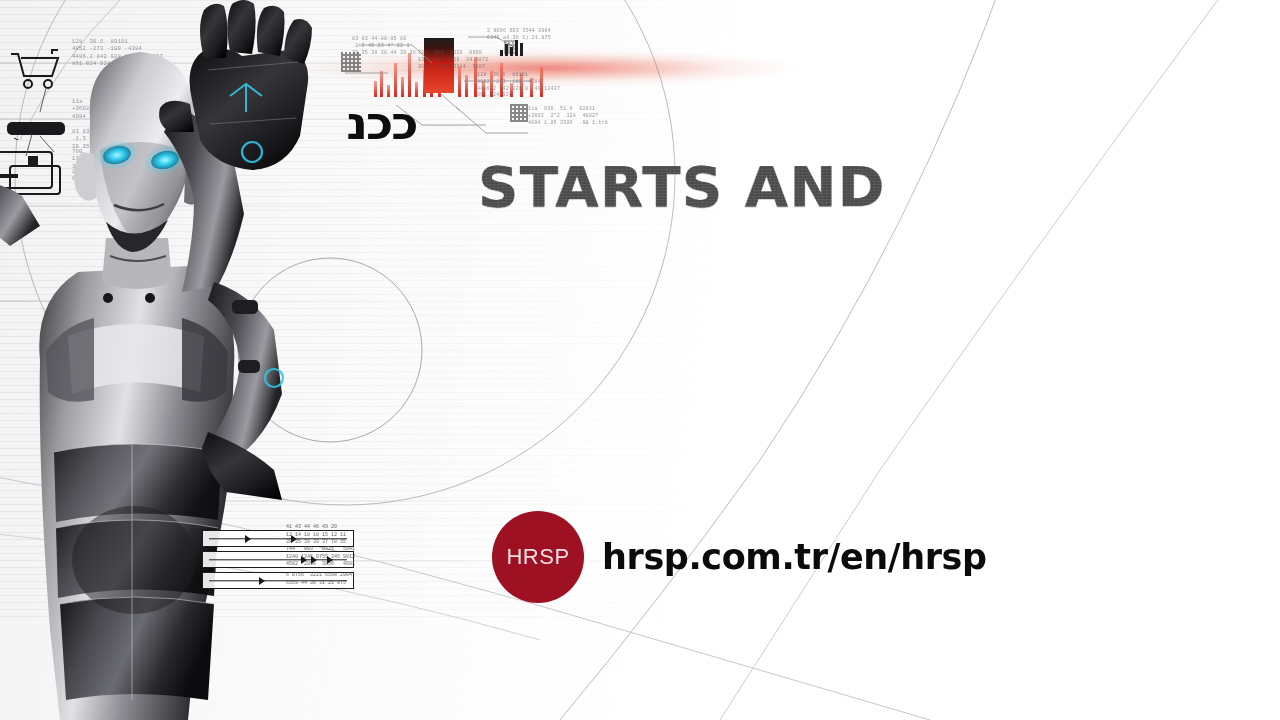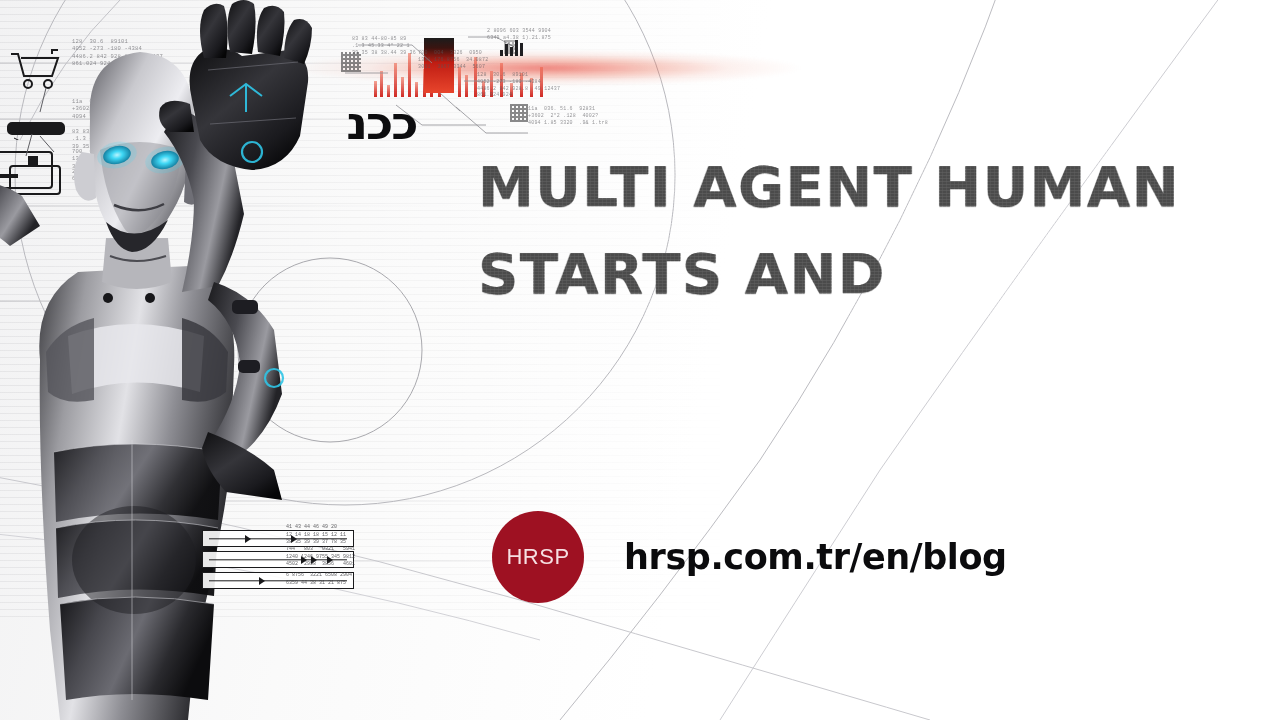--- a/index.html
+++ b/index.html
@@ -155,21 +155,21 @@
     opacity: .30;
     background-image:
       repeating-linear-gradient(0deg, rgba(255,255,255,.55) 0 1px, rgba(255,255,255,0) 1px 3px),
       repeating-linear-gradient(90deg, rgba(255,255,255,.40) 0 1px, rgba(255,255,255,0) 1px 4px);
     mix-blend-mode: overlay;
   }
 
   
   .footer {
     position: absolute; left: 492px; top: 511px;
-    display: flex; align-items: center; gap: 40px;
+    display: flex; align-items: center; gap: 18px;
   }
   .badge {
     width: 92px; height: 92px; border-radius: 50%;
     background: #9e1122;
     display: flex; align-items: center; justify-content: center;
   }
   .badge span {
     font-family: "Liberation Sans", sans-serif;
     font-size: 22px; font-weight: 400;
     color: #f6dfe2; letter-spacing: .5px;
@@ -446,25 +446,24 @@
   <div class="datanums" style="left:286px;top:524px;">41 43 44 46 49 20
 12 14 18 18 15 12 11
 38 35 39 39 37 78 35</div>
   <div class="datanums" style="left:286px;top:546px;">744   803   0321   5941
 1240 1246 9755 345 9812
 4502  2998  3856   4601</div>
   <div class="datanums" style="left:286px;top:572px;">6 8756  3221 6508 2904
 6359 44 38 31 21 875</div>
 
   <div class="headline">
-    <div class="ln">MULTI AGENT HUMAN</div>
     <div class="ln">STARTS AND</div>
     <div class="grain"></div>
   </div>
 
   <div class="footer">
     <div class="badge">
       <span>HRSP</span>
     </div>
-    <div class="url">hrsp.com.tr/en/blog</div>
+    <div class="url">hrsp.com.tr/en/hrsp</div>
   </div>
 
 </div>
 
 </body></html>

